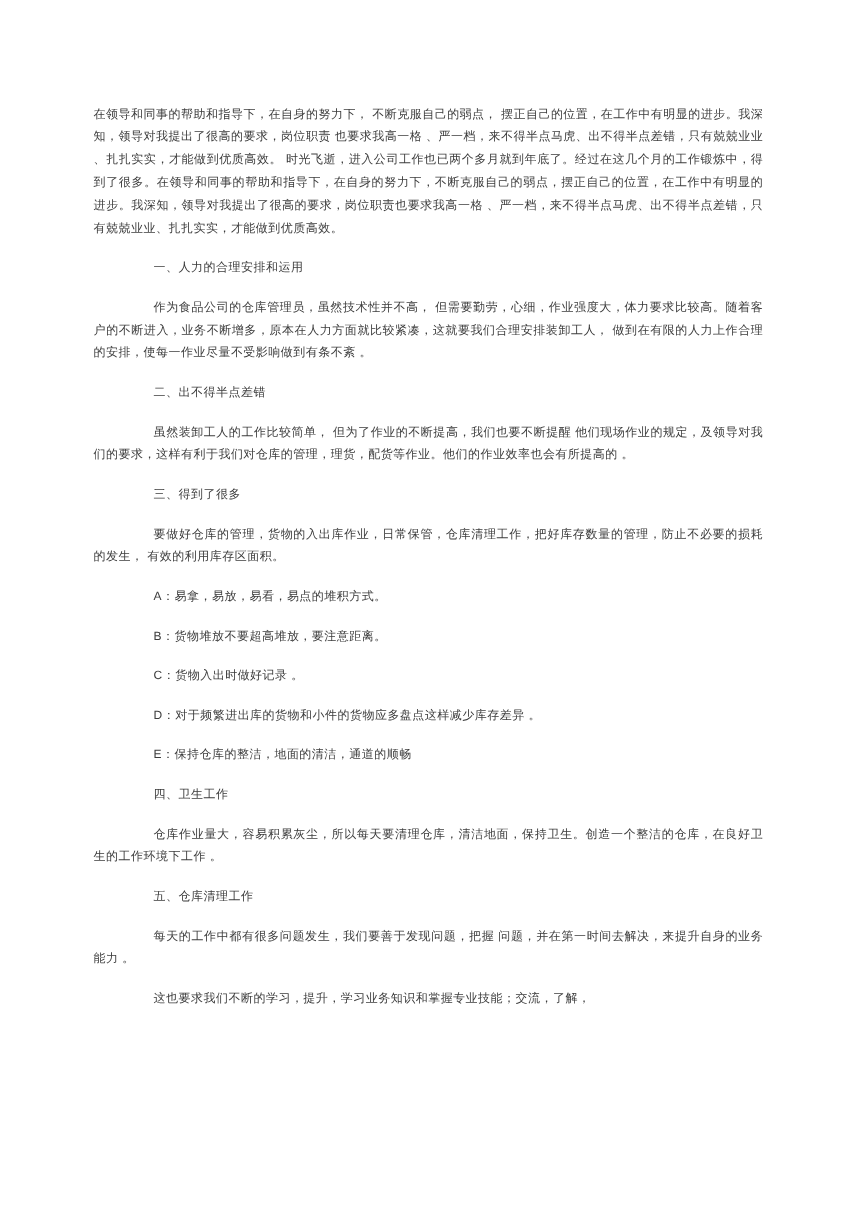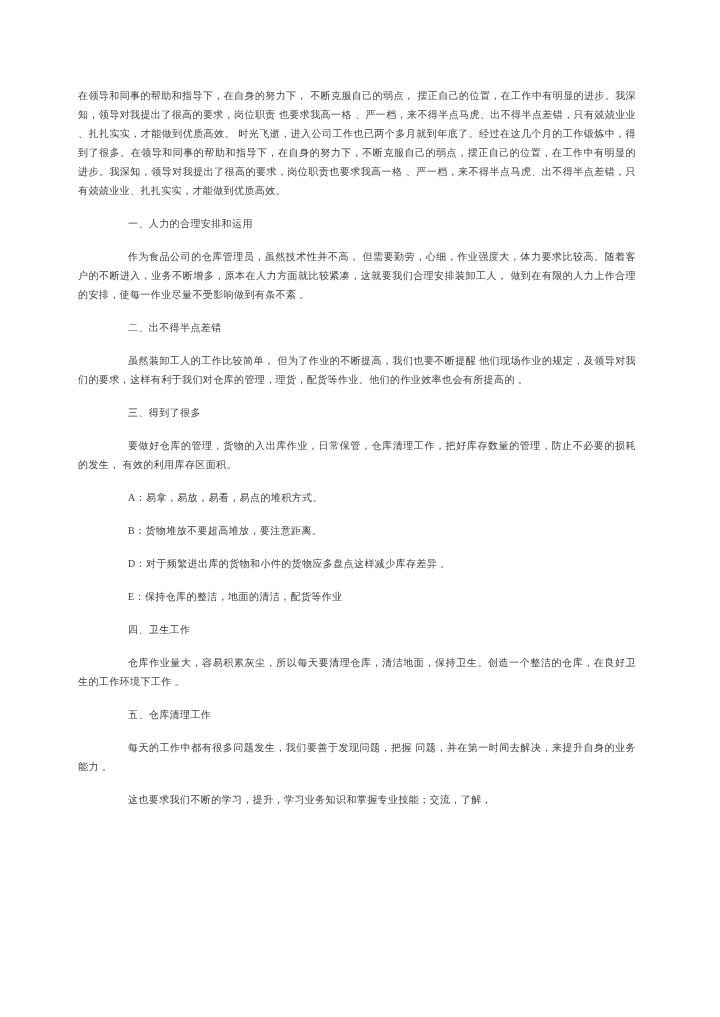--- a/index.html
+++ b/index.html
@@ -27,41 +27,41 @@
     margin: 0 0 14px 0;
     font-size: 10px;
     line-height: 19px;
     letter-spacing: 0.4px;
     color: #3c3c3c;
     text-align: justify;
     word-break: break-all;
   }
   .para.indent {
     text-indent: 50px;
-    font-family: Liberation Serif, serif;
   }
   .para.no-indent {
     text-indent: 0;
   }
 </style>
 </head>
 <body>
 
 <div class="page">
   <div class="text-col">
     <p class="para no-indent">在领导和同事的帮助和指导下，在自身的努力下， 不断克服自己的弱点， 摆正自己的位置，在工作中有明显的进步。我深知，领导对我提出了很高的要求，岗位职责 也要求我高一格 、严一档，来不得半点马虎、出不得半点差错，只有兢兢业业 、扎扎实实，才能做到优质高效。 时光飞逝，进入公司工作也已两个多月就到年底了。经过在这几个月的工作锻炼中，得到了很多。在领导和同事的帮助和指导下，在自身的努力下，不断克服自己的弱点，摆正自己的位置，在工作中有明显的进步。我深知，领导对我提出了很高的要求，岗位职责也要求我高一格 、严一档，来不得半点马虎、出不得半点差错，只有兢兢业业、扎扎实实，才能做到优质高效。</p>
     <p class="para indent">一、人力的合理安排和运用</p>
     <p class="para indent">作为食品公司的仓库管理员，虽然技术性并不高， 但需要勤劳，心细，作业强度大，体力要求比较高。随着客户的不断进入，业务不断增多，原本在人力方面就比较紧凑，这就要我们合理安排装卸工人， 做到在有限的人力上作合理的安排，使每一作业尽量不受影响做到有条不紊 。</p>
     <p class="para indent">二、出不得半点差错</p>
     <p class="para indent">虽然装卸工人的工作比较简单， 但为了作业的不断提高，我们也要不断提醒 他们现场作业的规定，及领导对我们的要求，这样有利于我们对仓库的管理，理货，配货等作业。他们的作业效率也会有所提高的 。</p>
     <p class="para indent">三、得到了很多</p>
     <p class="para indent">要做好仓库的管理，货物的入出库作业，日常保管，仓库清理工作，把好库存数量的管理，防止不必要的损耗的发生， 有效的利用库存区面积。</p>
     <p class="para indent">A：易拿，易放，易看，易点的堆积方式。</p>
     <p class="para indent">B：货物堆放不要超高堆放，要注意距离。</p>
+    <p class="para indent">C：货物入出时做好记录 。</p>
     <p class="para indent">D：对于频繁进出库的货物和小件的货物应多盘点这样减少库存差异 。</p>
-    <p class="para indent">E：保持仓库的整洁，地面的清洁，配货等作业</p>
+    <p class="para indent">E：保持仓库的整洁，地面的清洁，通道的顺畅</p>
     <p class="para indent">四、卫生工作</p>
     <p class="para indent">仓库作业量大，容易积累灰尘，所以每天要清理仓库，清洁地面，保持卫生。创造一个整洁的仓库，在良好卫生的工作环境下工作 。</p>
     <p class="para indent">五、仓库清理工作</p>
     <p class="para indent">每天的工作中都有很多问题发生，我们要善于发现问题，把握 问题，并在第一时间去解决，来提升自身的业务能力 。</p>
     <p class="para indent">这也要求我们不断的学习，提升，学习业务知识和掌握专业技能；交流，了解，</p>
   </div>
 </div>
 
 </body></html>

